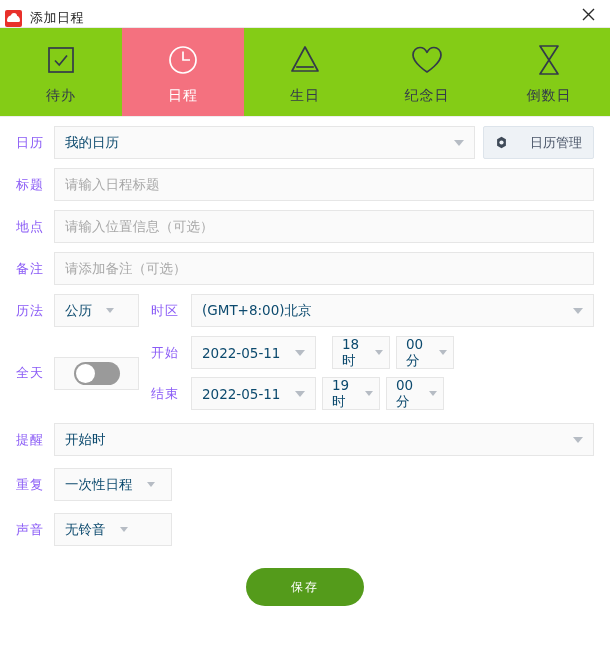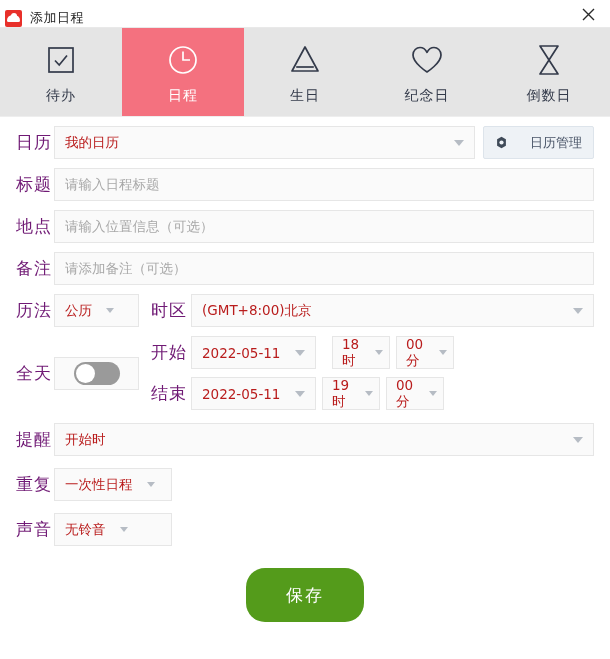--- a/index.html
+++ b/index.html
@@ -57,21 +57,21 @@
     display: flex; align-items: center; justify-content: center;
     cursor: pointer;
   }
   .close-btn svg { display: block; }
 
   
   .tabs {
     display: flex;
     height: 89px;
     border-bottom: 1px solid #eeeeee;
-    background: #e5e5e5;
+    background: #84cc16;
   }
   .tab {
     flex: 1 1 0;
     display: flex;
     flex-direction: column;
     align-items: center;
     justify-content: center;
     cursor: pointer;
     color: #333a4a;
     gap: 7px;
@@ -84,39 +84,39 @@
   .form { padding: 9px 16px 0 16px; }
   .row {
     display: flex;
     align-items: center;
     margin-bottom: 9px;
     min-height: 32px;
   }
   .lbl {
     width: 38px;
     flex: 0 0 38px;
-    font-size: 17px;
-    color: #701a75;
+    font-size: 13px;
+    color: #8b5cf6;
     letter-spacing: 1px;
   }
   .lbl.indent { margin-left: 12px; width: 40px; flex: 0 0 40px; text-align: left; }
 
   .field {
     background: #fafafa;
     border: 1px solid #e6e6e6;
     height: 33px;
     display: flex;
     align-items: center;
     padding: 0 10px;
     font-size: 13.5px;
     color: #6b7a8d;
     position: relative;
     cursor: text;
   }
-  .field.sel { cursor: pointer; color: #b91c1c; gap: 8px; }
+  .field.sel { cursor: pointer; color: #0c4a6e; gap: 8px; }
   .field.grow { flex: 1 1 auto; }
   .ph { color: #a8a8a8; }
 
   .caret {
     width: 0; height: 0;
     border-left: 5px solid transparent;
     border-right: 5px solid transparent;
     border-top: 6px solid #b6bcc4;
     margin-left: auto;
     flex: 0 0 auto;
@@ -175,24 +175,24 @@
 
   
   .save-wrap {
     display: flex;
     justify-content: center;
     margin-top: 22px;
   }
   .save-btn {
     background: #549b1b;
     color: #ffffff;
-    font-size: 17px;
+    font-size: 12px;
     letter-spacing: 2px;
     width: 118px;
-    height: 54px;
+    height: 38px;
     border: none;
     border-radius: 19px;
     cursor: pointer;
     font-family: inherit;
   }
 </style>
 </head>
 <body>
 
 <div class="titlebar">

